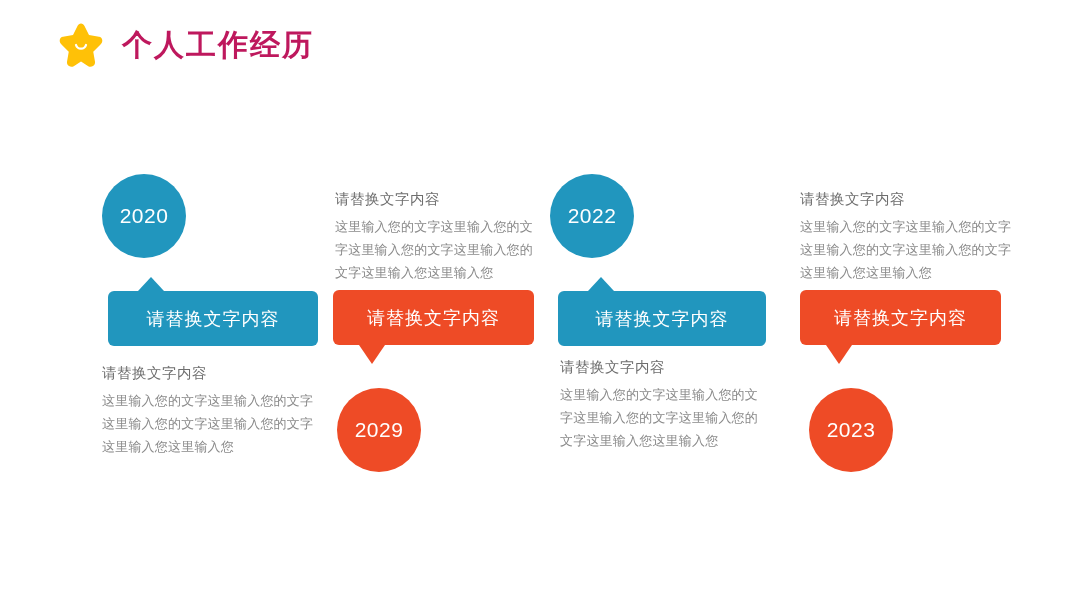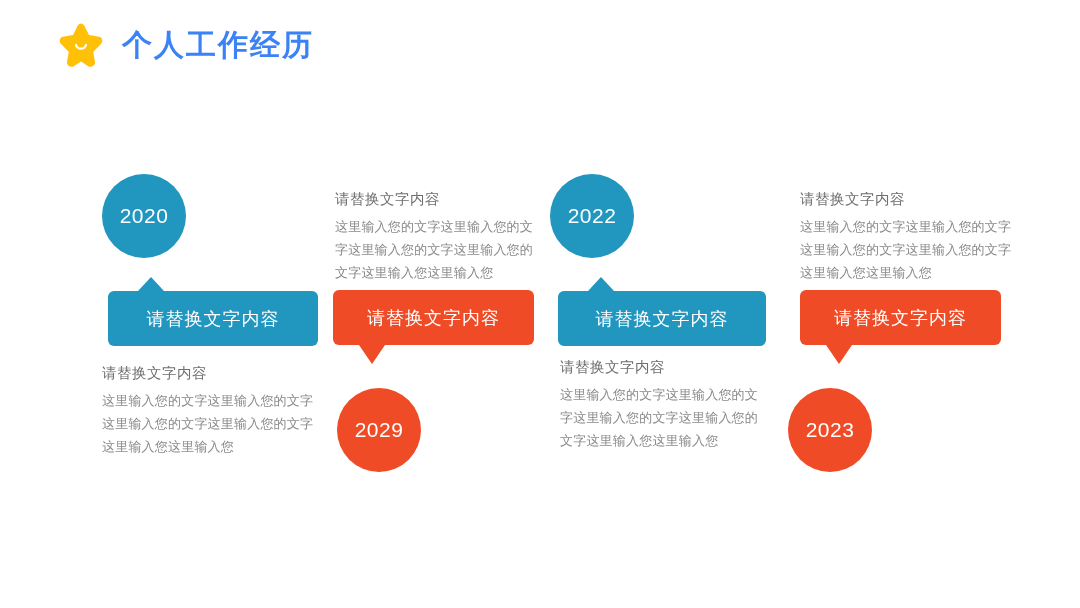--- a/index.html
+++ b/index.html
@@ -26,21 +26,21 @@
     gap: 16px;
   }
   .star-icon {
     width: 50px;
     height: 50px;
     display: block;
   }
   .page-title {
     font-size: 30px;
     font-weight: bold;
-    color: #3b82f6;
+    color: #be185d;
     letter-spacing: 2px;
     line-height: 1;
     white-space: nowrap;
   }
 
   
   .timeline {
     position: absolute;
     left: 0;
     top: 0;
@@ -69,21 +69,21 @@
     display: flex;
     align-items: center;
     justify-content: center;
     color: #ffffff;
     font-size: 21px;
     letter-spacing: 0.5px;
   }
   .seg-0 .year-circle { left: 6px;  top: 174px; }
   .seg-1 .year-circle { left: 12px; top: 388px; }
   .seg-2 .year-circle { left: 0;  top: 174px; }
-  .seg-3 .year-circle { left: 4px; top: 388px; text-align: center; }
+  .seg-3 .year-circle { left: 25px; top: 388px; text-align: center; }
 
   
   .bubble {
     position: absolute;
     height: 55px;
     border-radius: 6px;
     display: flex;
     align-items: center;
     justify-content: center;
     color: #ffffff;

